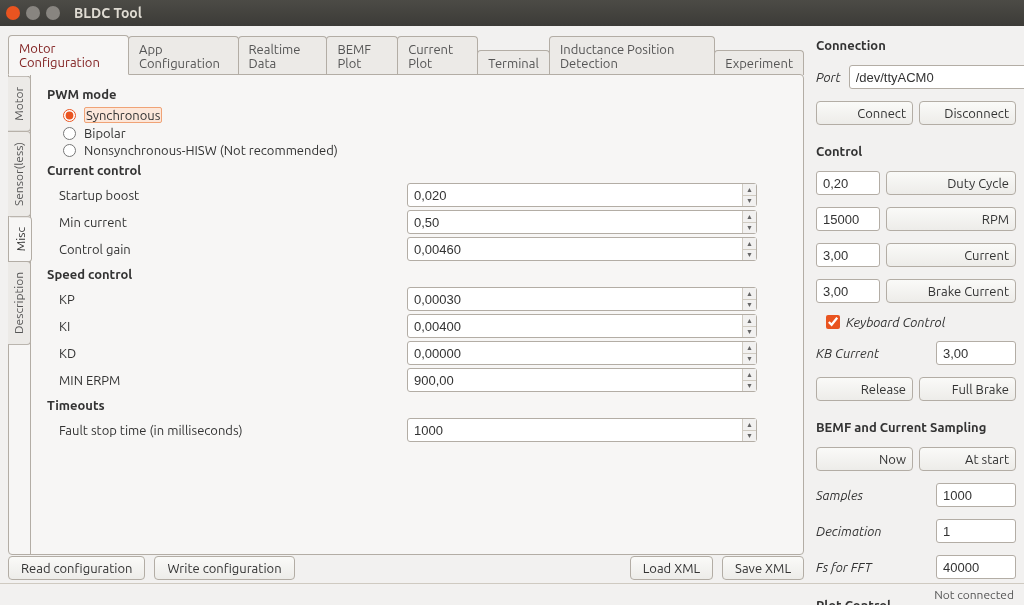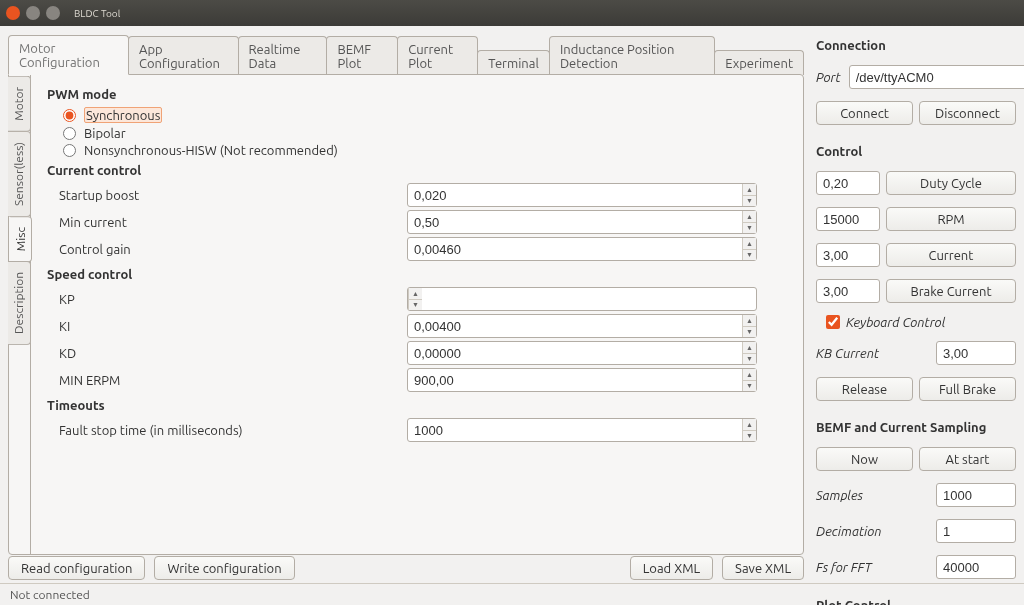--- a/index.html
+++ b/index.html
@@ -12,22 +12,22 @@
     height: 605px;
     overflow: hidden;
   }
   .titlebar {
     height: 26px;
     background: linear-gradient(#4c4b46, #3c3b37);
     display: flex;
     align-items: center;
     padding: 0 6px;
     color: #dfdbd2;
-    font-weight: normal;
-    font-size: 10px;
+    font-weight: bold;
+    font-size: 14px;
   }
   .titlebar .wbtn {
     width: 14px; height: 14px; border-radius: 50%;
     margin-right: 6px; display: inline-block;
   }
   .wbtn.close-btn { background: #e95420; }
   .wbtn.min-btn { background: #888580; }
   .wbtn.max-btn { background: #888580; }
   .titlebar .title { margin-left: 8px; }
 
@@ -53,21 +53,21 @@
     margin-right: 0px;
     border-radius: 4px 4px 0 0;
     color: #555;
     cursor: default;
     position: relative;
     top: 1px;
   }
   .tab + .tab { margin-left: -1px; }
   .tab.active {
     background: #f7f6f5;
-    color: #737373;
+    color: #7f1d1d;
     border-bottom: 1px solid #f7f6f5;
     z-index: 2;
   }
 
   .tab-body {
     flex: 1;
     border: 1px solid #b3ada5;
     border-radius: 0 4px 4px 4px;
     background: #f7f6f5;
     display: flex;
@@ -144,21 +144,21 @@
   }
   .btn {
     border: 1px solid #b3ada5;
     border-radius: 4px;
     background: linear-gradient(#fafaf8, #edece9);
     padding: 4px 12px;
     font-size: 13px;
     color: #333;
     cursor: default;
     min-width: 60px;
-    text-align: center;
+    text-align: right;
   }
   .btn-group .btn + .btn { margin-left: 6px; }
 
   .right-title { font-weight: bold; margin-bottom: 4px; font-size: 13px; color:#333;}
   .right-row { display:flex; gap:6px; margin: 3px 0; align-items:center; }
   .right-row .btn { flex:1; padding:4px 6px; min-width:0;}
   .right-row .spinbox.sm { width: 64px; flex: none; }
   .right-row .spinbox.sm2 { width: 80px; flex: none; margin-left:auto;}
   .right-label { font-size:13px; color:#333;font-style:italic; }
   .chk-row { display:flex; align-items:center; gap:6px; margin:3px 10px; }
@@ -167,21 +167,21 @@
     flex:1; border:1px solid #b3ada5; border-radius:3px; height:24px;
     padding:0 6px; font-size:13px; background:#fff; color:#333;
   }
   .port-row { display:flex; align-items:center; gap:8px; margin:3px 0;}
   .port-row .right-label { width:26px; }
 
   .statusbar {
     height: 22px;
     border-top: 1px solid #cfcac1;
     background:#f2f1f0;
-    display:flex; align-items:center; 
+    display:flex; align-items:center; justify-content:flex-end;
     padding: 0 10px; font-size:12px; color:#555;
   }
 </style>
 </head>
 <body>
 
 <div class="titlebar">
   <span class="wbtn close-btn"></span>
   <span class="wbtn min-btn"></span>
   <span class="wbtn max-btn"></span>
@@ -253,20 +253,21 @@
                 <div>▲</div>
                 <div>▼</div>
               </div>
           </div>
         </div>
 
         <div class="section-title">Speed control</div>
         <div class="field-row">
           <div class="field-label">KP</div>
           <div class="spinbox">
+            <input value="0,00030" style="">
             <div class="spinbtns">
                 <div>▲</div>
                 <div>▼</div>
               </div>
           </div>
         </div>
         <div class="field-row">
           <div class="field-label">KI</div>
           <div class="spinbox">
             <input value="0,00400" style="">

